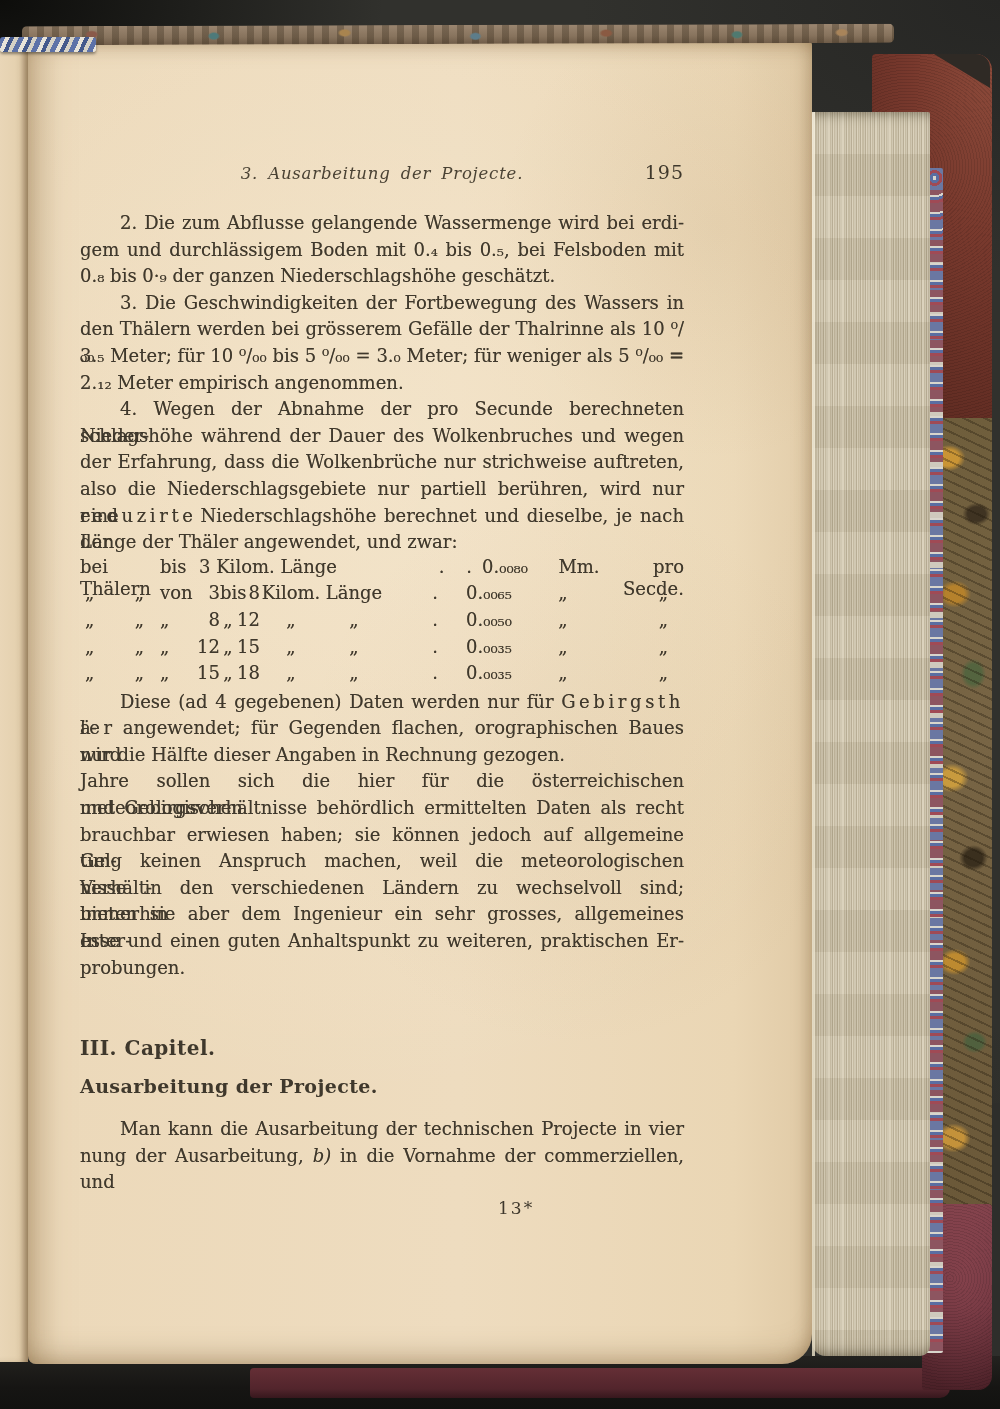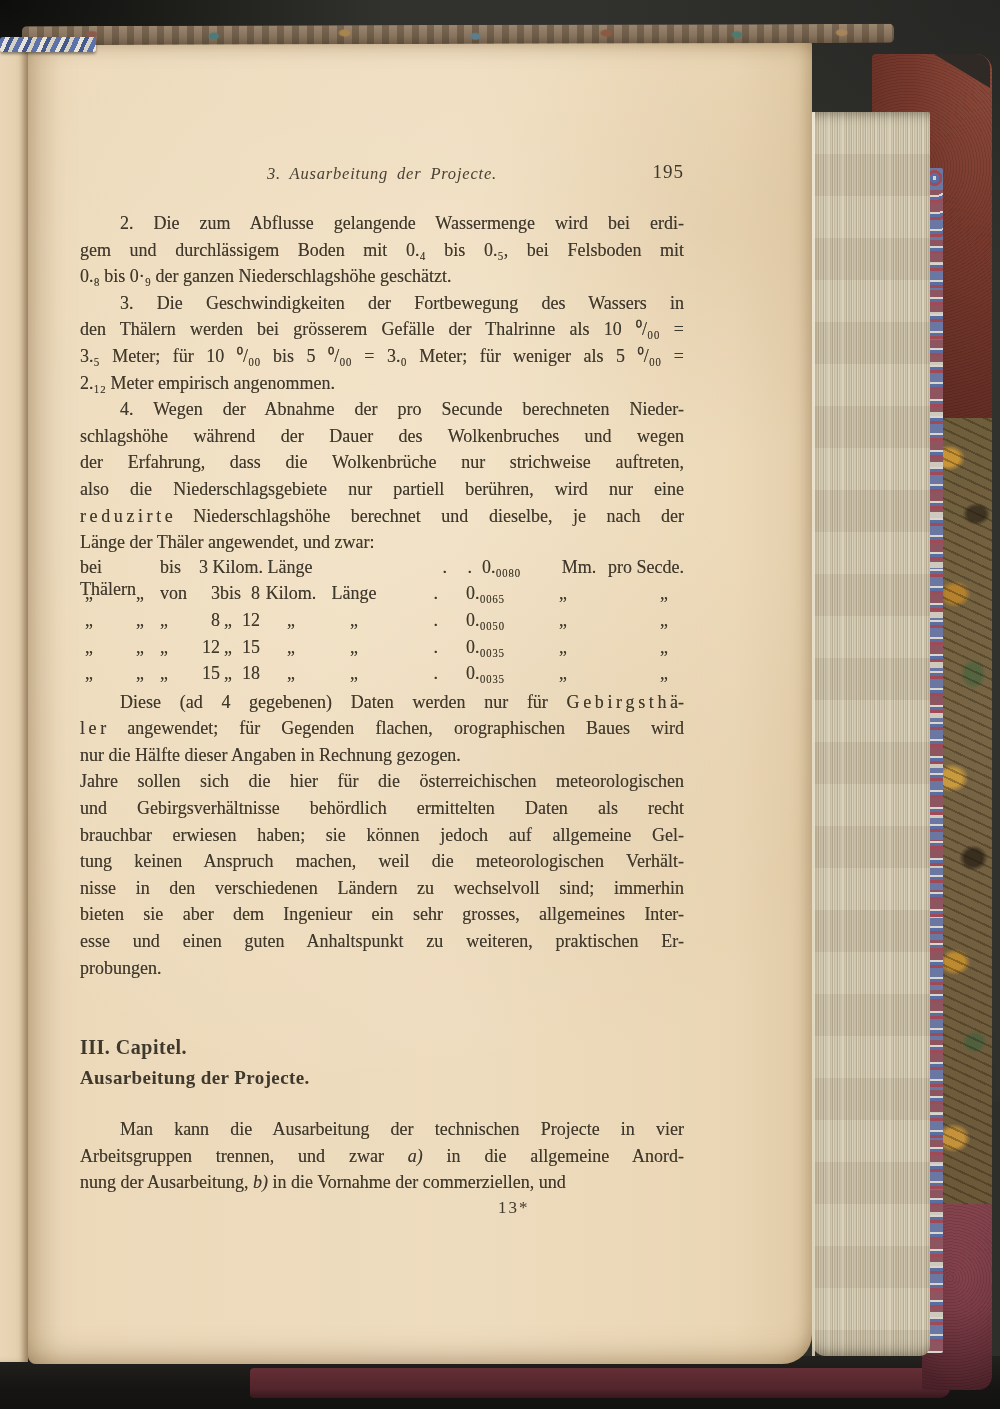--- a/index.html
+++ b/index.html
@@ -7,21 +7,20 @@
     width:1000px;height:1409px;overflow:hidden;
     font-family:"DejaVu Serif","Liberation Serif",serif;
     background:#2e2e2b;
   }
   #scene{position:relative;width:1000px;height:1103px;
     background:
       radial-gradient(55% 32% at 0% 0%, #0d0d0b 0%, rgba(13,13,11,0) 70%),
       radial-gradient(60% 35% at 100% 0%, #262624 0%, rgba(0,0,0,0) 70%),
       radial-gradient(70% 30% at 50% 100%, #131311 0%, rgba(0,0,0,0) 75%),
       #31312d;
-    font-family: Liberation Serif, serif;
   }
   
   .floor{position:absolute;left:0;top:1356px;width:1000px;height:53px;z-index:1;
     background:linear-gradient(180deg,#23221f 0%,#161513 60%,#121210 100%);}
   .bottom-leather{position:absolute;left:250px;top:1368px;width:700px;height:30px;z-index:2;
     background:linear-gradient(180deg,#6b3038 0%,#57262e 70%,#3a181e 100%);
     border-radius:4px 10px 10px 4px;opacity:.92;}
   .cover-leather-top{position:absolute;left:872px;top:54px;width:120px;height:376px;z-index:2;
     background:
       repeating-radial-gradient(circle at 30% 30%, rgba(0,0,0,.10) 0 1px, rgba(0,0,0,0) 1px 3px),
@@ -120,21 +119,21 @@
   .tval{width:72px;}
   .tmm{width:50px;text-align:center;}
   .tper{width:80px;text-align:right;}
   .tc1{width:80px;}
   .trow1 .tc2{width:30px;}
   .tcmid{width:200px;margin-left:9px;}
   .tdotsgrow{flex:1 1 auto;text-align:right;padding-right:10px;word-spacing:16px;}
   
   .chapter{position:absolute;left:52px;top:994px;width:604px;}
   .chapter-kicker{font-size:20px;font-weight:bold;letter-spacing:.5px;}
-  .chapter-title{margin-top:8px;font-size:19px;font-weight:bold;letter-spacing:.4px;}
+  .chapter-title{margin-top:15px;font-size:19px;font-weight:bold;letter-spacing:.4px;}
   .p7{position:absolute;left:52px;top:1074px;width:604px;font-size:18px;line-height:26.6px;
     text-shadow:0 0 .5px rgba(62,52,36,.55);}
   .signature{position:absolute;left:470px;top:1156px;width:80px;
     font-size:17px;letter-spacing:2px;}
   i{font-style:italic;}
 </style>
 </head>
 <body>
 
 <div id="scene">
@@ -280,20 +279,19 @@
 
     </div>
 
     <div class="chapter">
       <div class="chapter-kicker">III. Capitel.</div>
       <div class="chapter-title">Ausarbeitung der Projecte.</div>
     </div>
 
     <div class="p7">
       <span class="line indent">Man kann die Ausarbeitung der technischen Projecte in vier</span>
-      <span class="line">Arbeitsgruppen trennen, und zwar <i>a)</i> in die allgemeine Anord-</span>
       <span class="line last">nung der Ausarbeitung, <i>b)</i> in die Vornahme der commerziellen, und</span>
     </div>
 
     <div class="signature">13*</div>
 
   </div>
 </div>
 
 </body></html>

